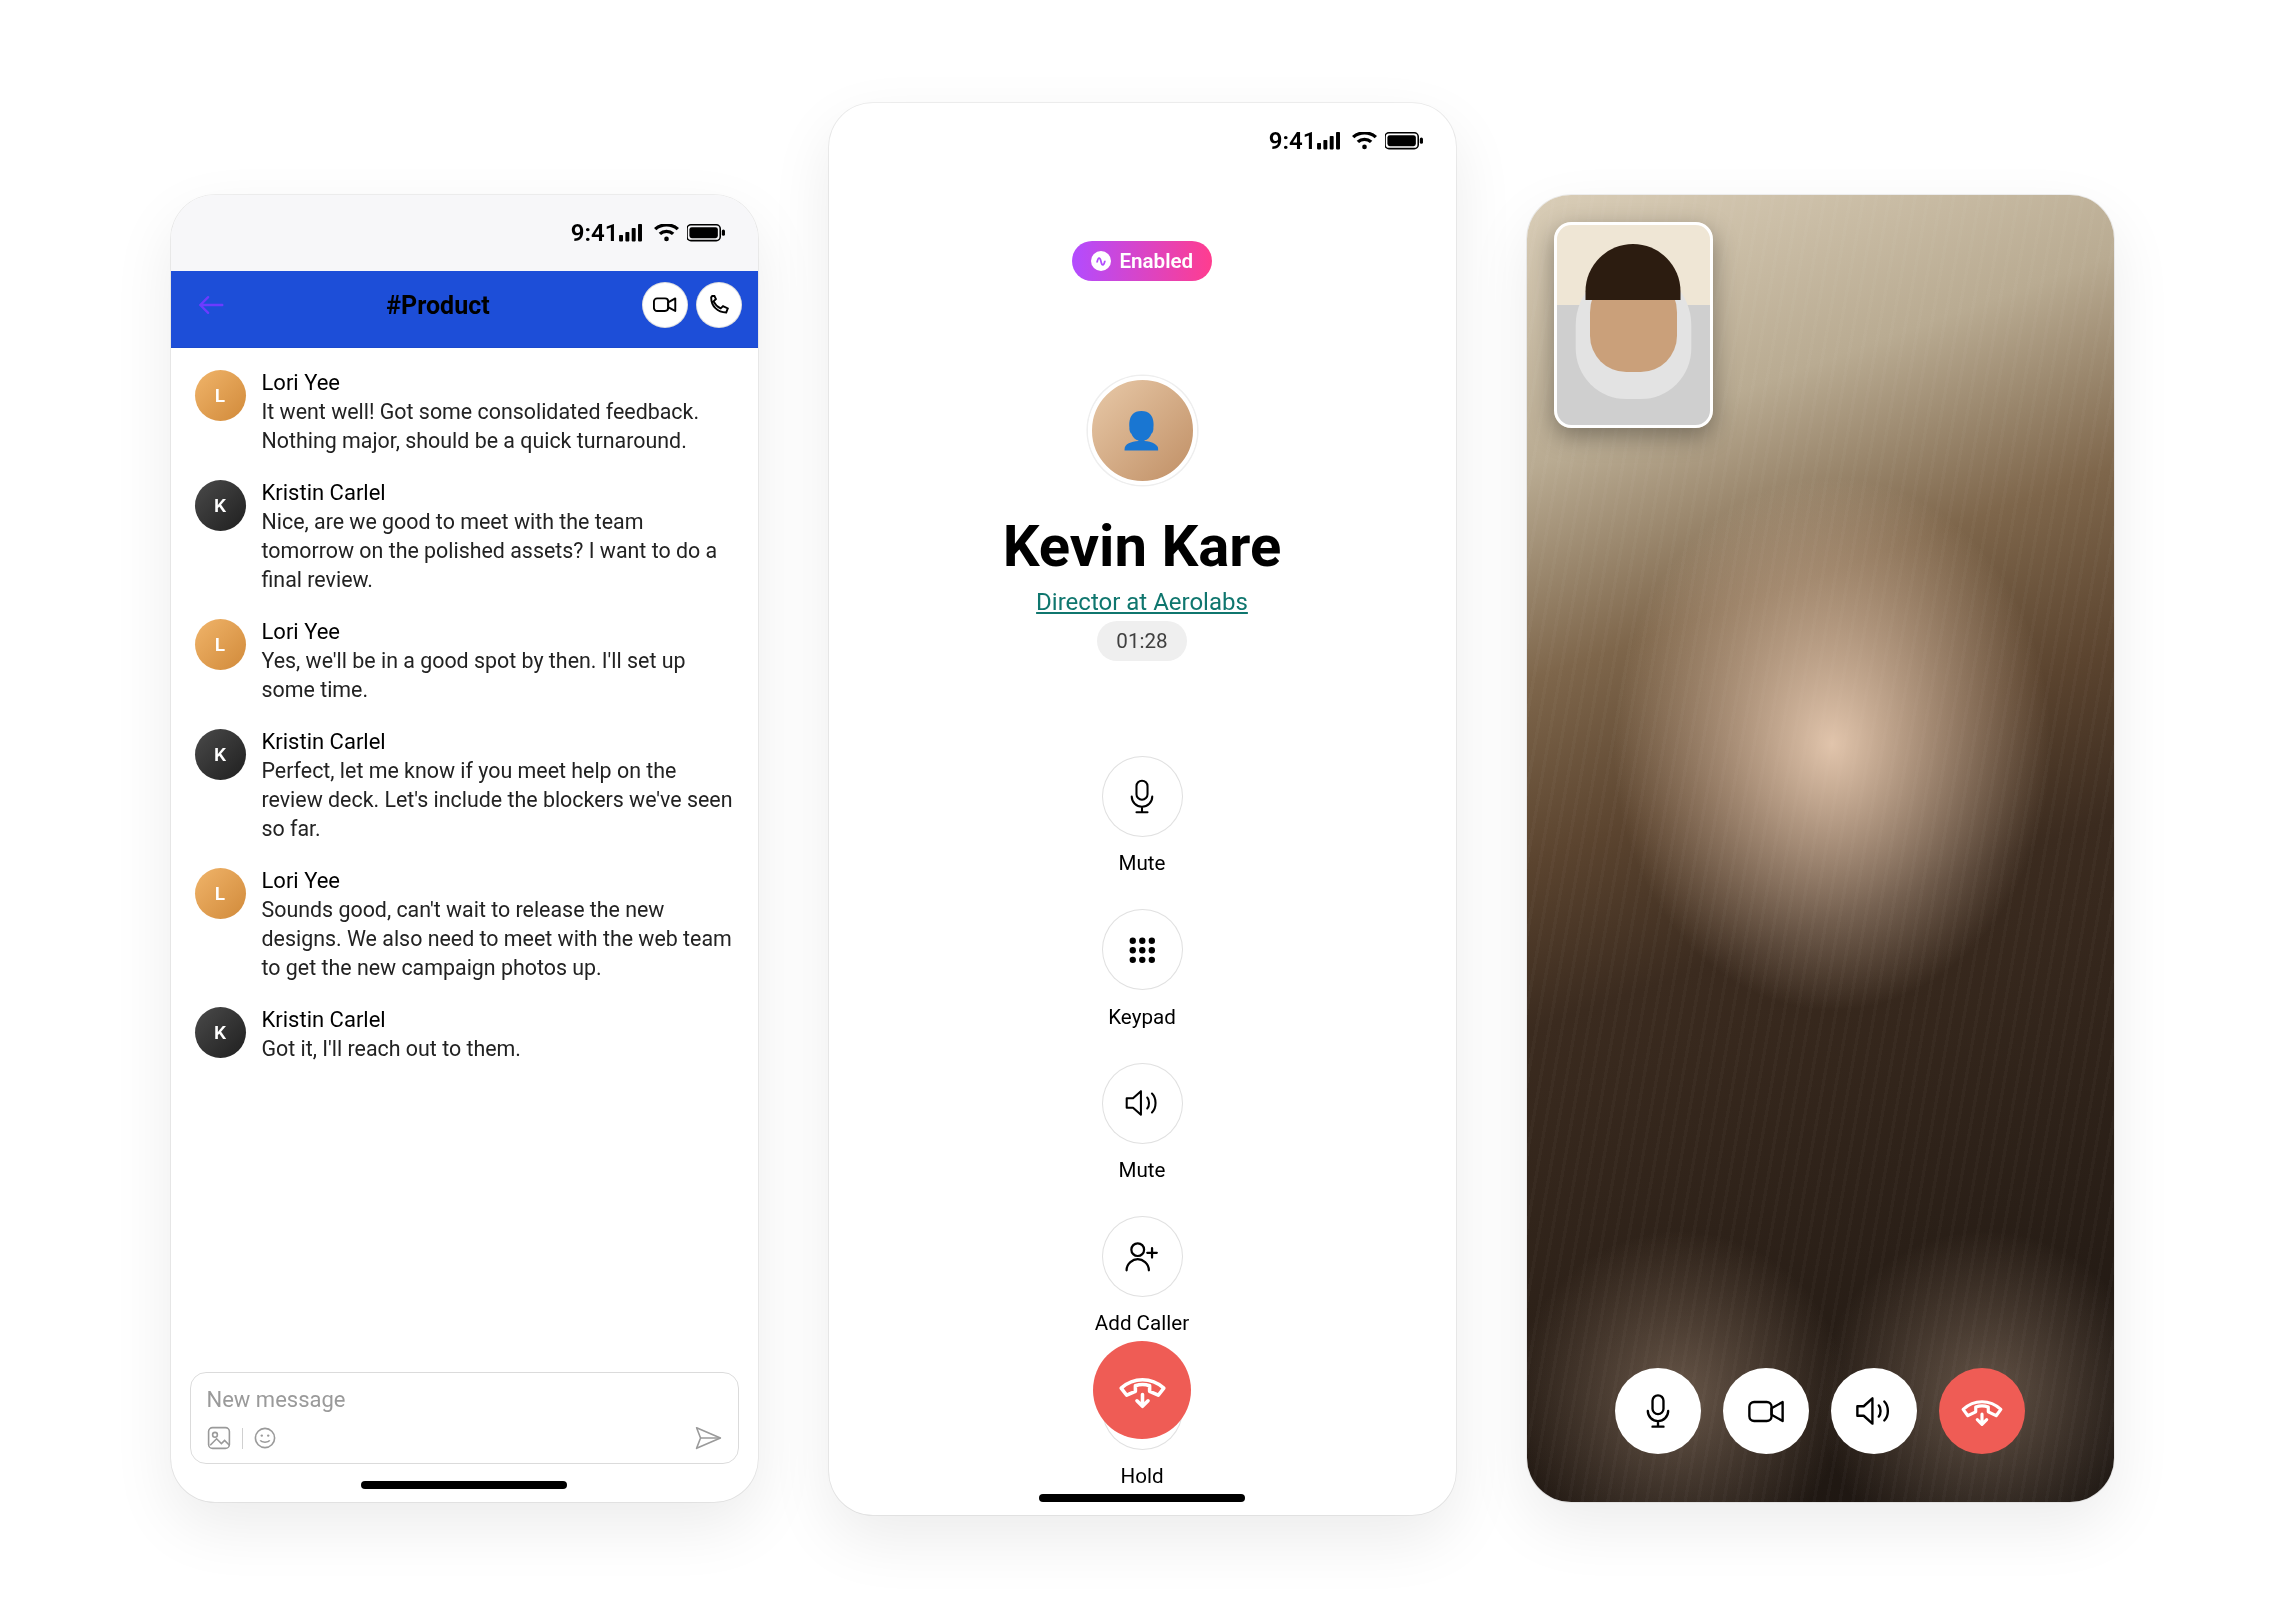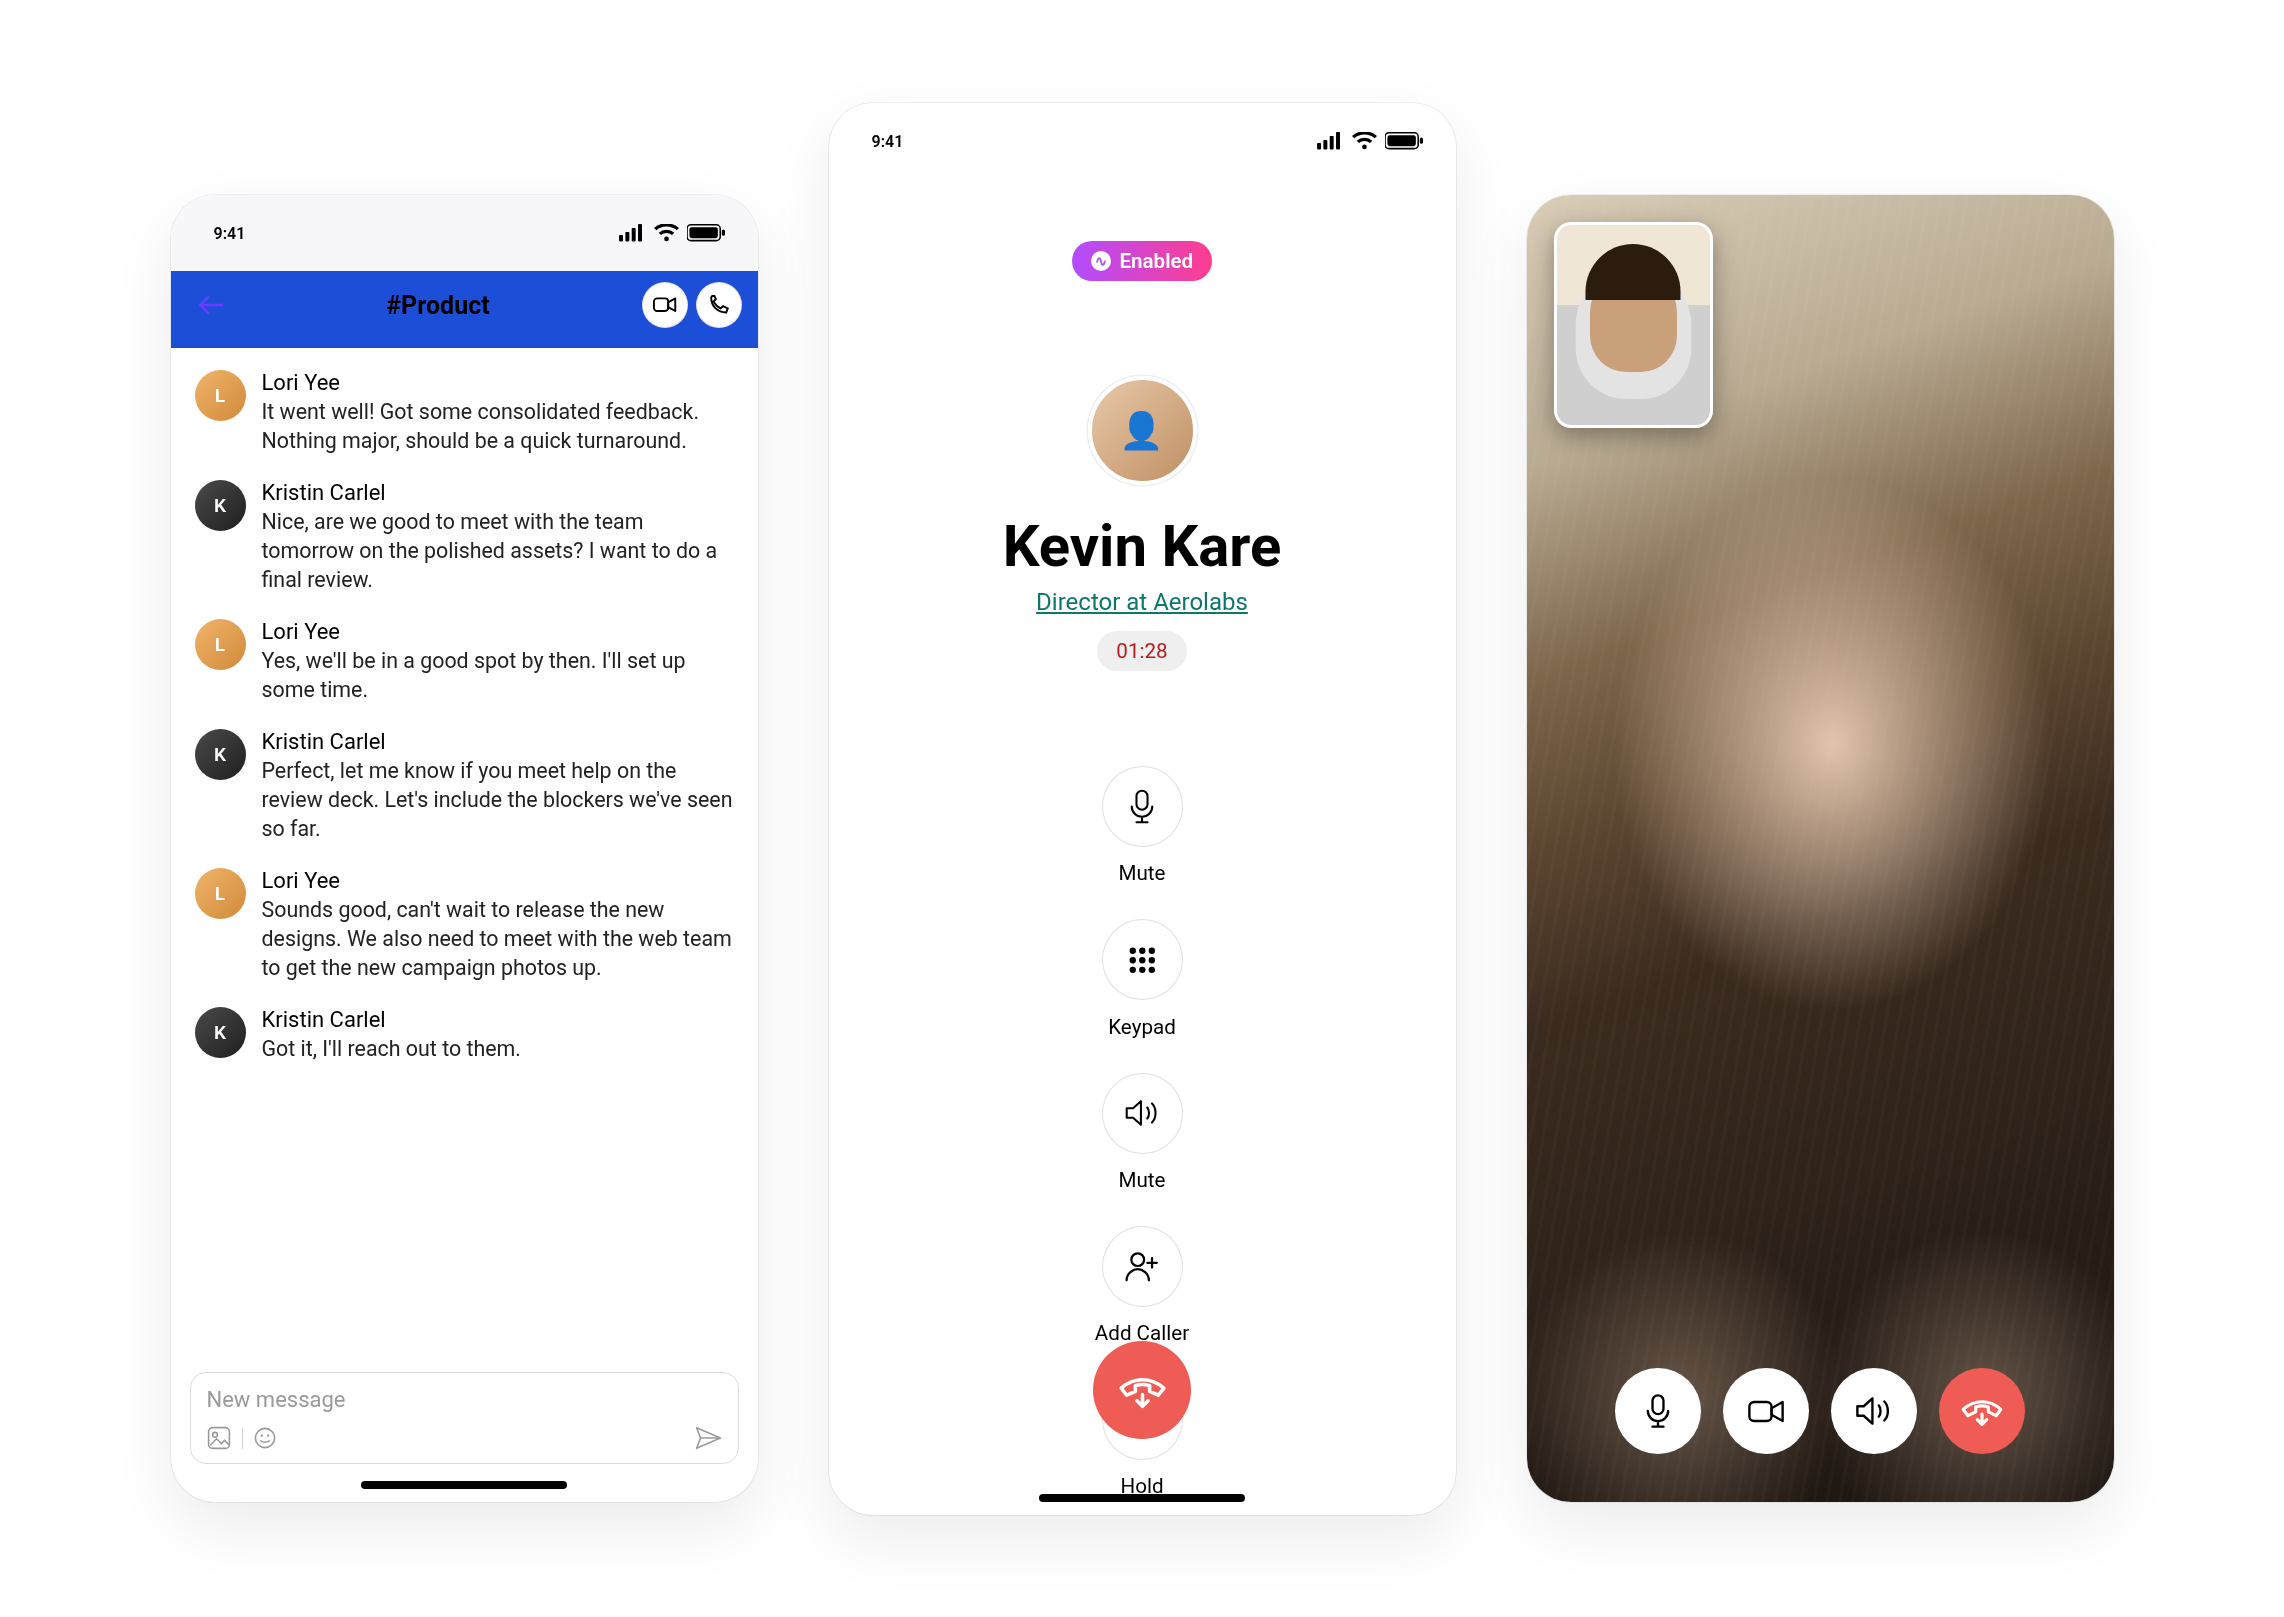--- a/index.html
+++ b/index.html
@@ -17,23 +17,23 @@
     position: relative;
     border-radius: 44px;
     overflow: hidden;
     background: #fff;
     box-shadow: 0 0 0 0.8px rgba(0,0,0,0.08), 0 24px 63px rgba(0,0,0,0.08);
   }
   
   .phone-chat { width: 587px; height: 1307px; margin-top: 79px; }
   .chat-statusbar, .call-statusbar {
     height: 76px;
-    display: flex; align-items: center; justify-content: space-between;
+    display: flex; align-items: center; justify-content: flex-end;
     padding: 0 33px 0 43px;
-    font-size: 16px; font-weight: 600;
+    font-size: 24px; font-weight: 600;
   }
   .status-right { display:flex; align-items:center; gap:8px; }
   .phone-chat .chat-statusbar { background: #f7f7f9; }
   .chat-header {
     background: #1d4ed8;
     padding: 11px 16px 19px 16px;
     display: flex; align-items: center; justify-content: space-between;
     border-bottom: 0.8px solid rgba(0,0,0,0.05);
   }
   .back-btn { width: 48px; display:flex; justify-content:center; color:#6c3bff; }
@@ -91,23 +91,23 @@
   .caller-avatar {
     width:109px; height:109px; border-radius:50%;
     margin:0 auto 27px auto;
     background: linear-gradient(135deg,#e8c9a8,#c08f65);
     border:4.8px solid #fff; box-shadow:0 0 0 1.6px #eee;
     display:flex; align-items:center; justify-content:center; font-size:36px; color:#7a4d2a;
   }
   .caller-name { font-size:58px; font-weight:700; }
   .caller-sub { font-size:24px; color:#0f766e; margin-top:8px;text-decoration:underline; }
   .timer-pill {
-    background:#efefef; color:#b91c1c; font-size:20.6px;
+    background:#efefef; color:#404040; font-size:20.6px;
     padding:8px 19px; border-radius:792px; width:fit-content;
-    margin: 15px auto 0 auto;
+    margin: 5px auto 0 auto;
     text-align: center;
   }
   .call-grid {
     display:grid; grid-template-columns:repeat(1,1fr);
     gap: 34px 35px;
     width: 428px; margin: 95px auto 0 auto;
     text-align:center;
   }
   .call-cell .c-circle {
     width:81px; height:81px; border-radius:50%;

